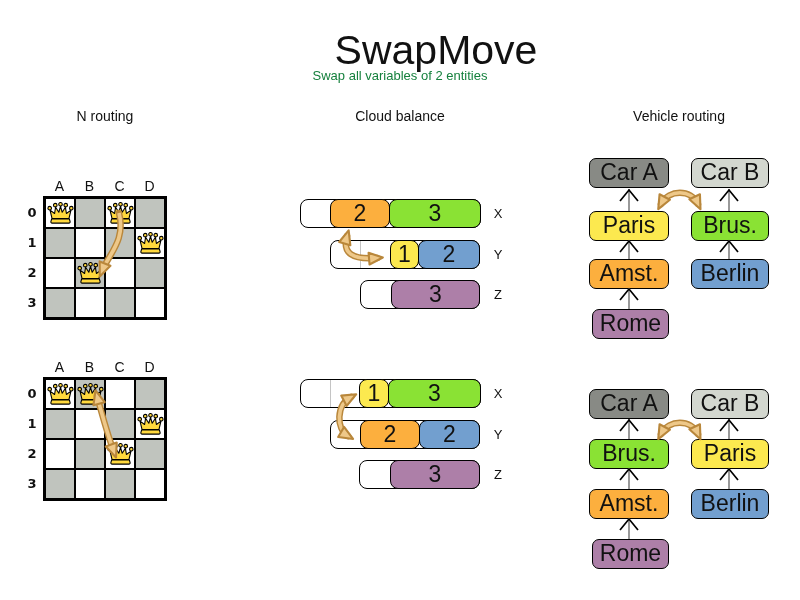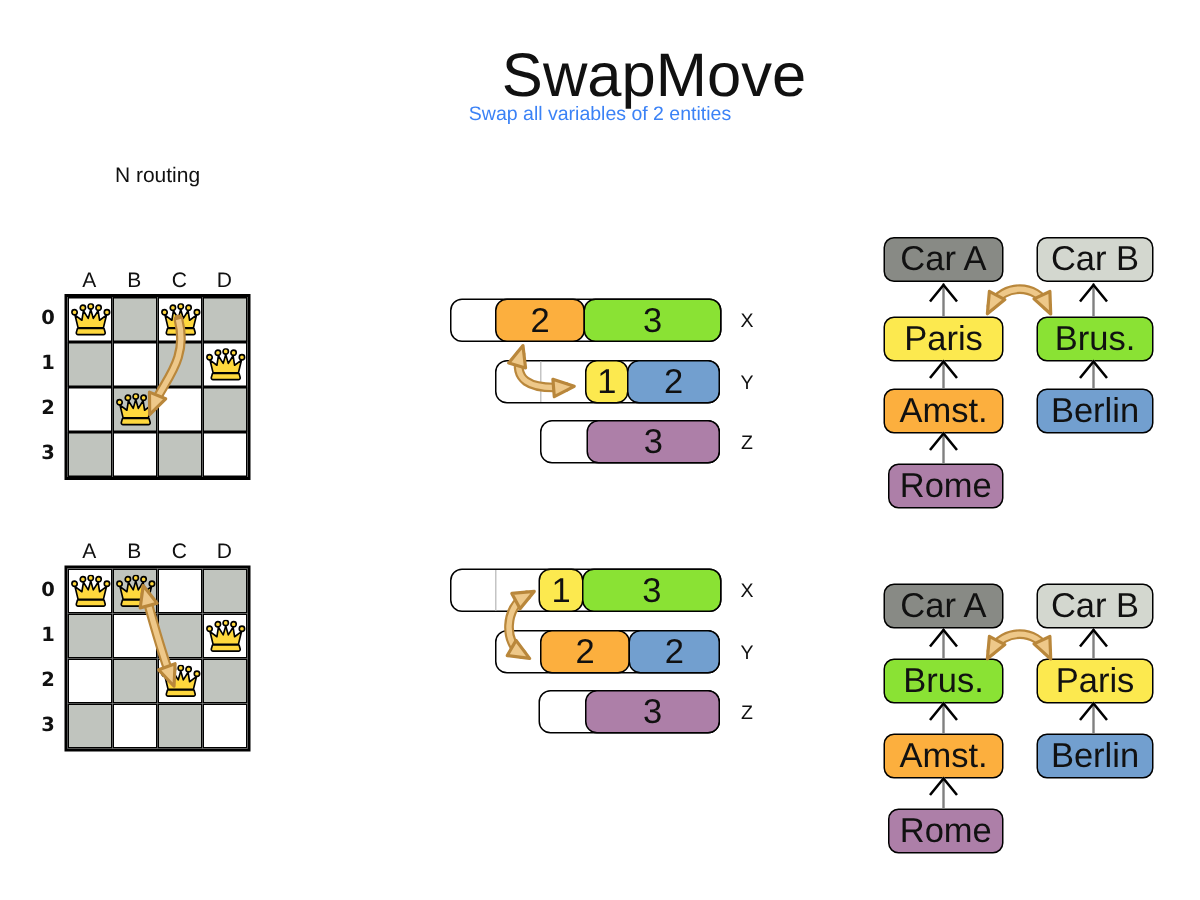--- a/index.html
+++ b/index.html
@@ -1,19 +1,19 @@
 <!DOCTYPE html>
 <html style="--orange: #fcaf3e; --green: #8ae234; --yellow: #fce94f; --blue: #729fcf; --purple: #ad7fa8; --car-a: #888a85; --car-b: #d3d7cf; --board-dark: #c0c4be; --queen-gold: #ffd83d; --swap-fill: #eec889; --swap-stroke: #b9873b; --chain-line: #808080;"><head>
 <meta charset="utf-8">
 <style>
   html,body{margin:0;padding:0;background:#fff;}
   #stage{position:relative;width:800px;height:600px;background:#fff;overflow:hidden;
          font-family:"Liberation Sans",sans-serif;color:#111;}
   .title{position:absolute;left:0;width:800px;top:27px;text-align:center;font-size:41px;margin-left:36px;}
-  .subtitle{position:absolute;left:0;width:800px;top:68px;text-align:center;font-size:13px;color:#3b82f6;}
+  .subtitle{position:absolute;left:0;width:800px;top:68px;text-align:center;font-size:13px;color:#15803d;}
   .colhead{position:absolute;text-align:center;font-size:14px;line-height:17px;color:#111;}
 
   
   .board{position:absolute;width:120px;height:120px;border:2px solid #000;background:#fff;}
   .cell{position:absolute;width:30px;height:30px;box-sizing:border-box;border:1px solid #000;}
   .cell.light{background:#fff;}
   .cell.dark{background:var(--board-dark);}
   .board-letter{position:absolute;top:-20px;width:30px;text-align:center;font-size:14px;letter-spacing:1px;}
   .board-digit{position:absolute;left:-21px;width:16px;height:30px;line-height:30px;text-align:center;
                font-family:"DejaVu Sans",sans-serif;font-weight:bold;font-size:13px;}
@@ -67,21 +67,23 @@
     </symbol>
   </defs>
 </svg>
 
 <div id="stage">
 
   <div class="title">SwapMove</div>
   <div class="subtitle">Swap all variables of 2 entities</div>
 
   <div class="colhead" style="left:25px;top:108px;width:160px">N routing</div>
+  <div class="colhead" style="left:310px;top:108px;width:180px">Cloud balance</div>
   <div class="colhead" style="left:589px;top:108px;width:180px">
+    <div>Vehicle routing</div>
   </div>
 
   <div class="board" style="left:43px;top:196px">
       <span class="board-letter" style="left: 0px;">A</span>
       <span class="board-letter" style="left: 30px;">B</span>
       <span class="board-letter" style="left: 60px;">C</span>
       <span class="board-letter" style="left: 90px;">D</span>
       <span class="board-digit" style="top: 0px;">0</span>
       <span class="board-digit" style="top: 30px;">1</span>
       <span class="board-digit" style="top: 60px;">2</span>

